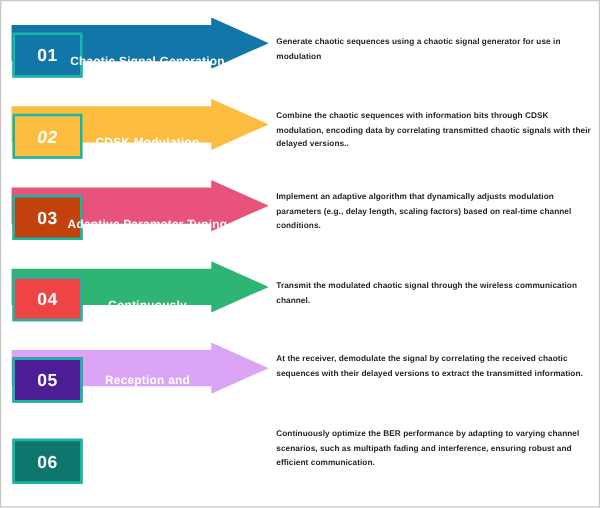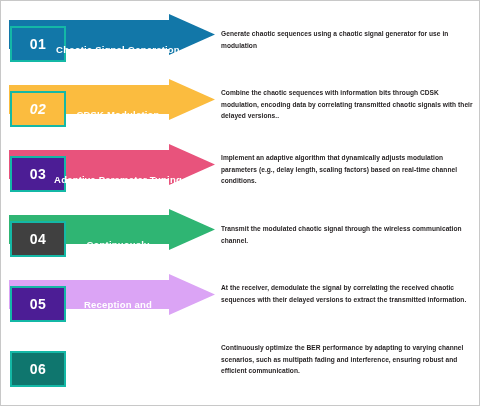--- a/index.html
+++ b/index.html
@@ -123,31 +123,31 @@
       <div class="num-box" style="background: rgb(251, 188, 63); font-style: italic;">
         <span class="num-text">02</span>
       </div>
       <div class="desc lines2">Combine the chaotic sequences with information bits through CDSK modulation, encoding data by correlating transmitted chaotic signals with their delayed versions..</div>
     </div>
     <div class="row" style="top: 130px;">
       <div class="arrow-wrap">
         <div class="arrow-shape" style="background: rgb(232, 83, 124);"></div>
         <div class="arrow-label">Adaptive Parameter Tuning</div>
       </div>
-      <div class="num-box" style="background: #4c1d95;">
+      <div class="num-box" style="background: #c2410c;">
         <span class="num-text">03</span>
       </div>
       <div class="desc lines2">Implement an adaptive algorithm that dynamically adjusts modulation parameters (e.g., delay length, scaling factors) based on real-time channel conditions.</div>
     </div>
     <div class="row" style="top: 195px;">
       <div class="arrow-wrap">
         <div class="arrow-shape" style="background: rgb(47, 181, 115);"></div>
         <div class="arrow-label">Continuously</div>
       </div>
-      <div class="num-box" style="background: #404040; align-items: center;">
+      <div class="num-box" style="background: #ef4444; align-items: center;">
         <span class="num-text">04</span>
       </div>
       <div class="desc lines1">Transmit the modulated chaotic signal through the wireless communication channel.</div>
     </div>
     <div class="row" style="top: 260px;">
       <div class="arrow-wrap">
         <div class="arrow-shape" style="background: rgb(219, 164, 245);"></div>
         <div class="arrow-label">Reception and Demodulation</div>
       </div>
       <div class="num-box" style="background: #4c1d95;">

